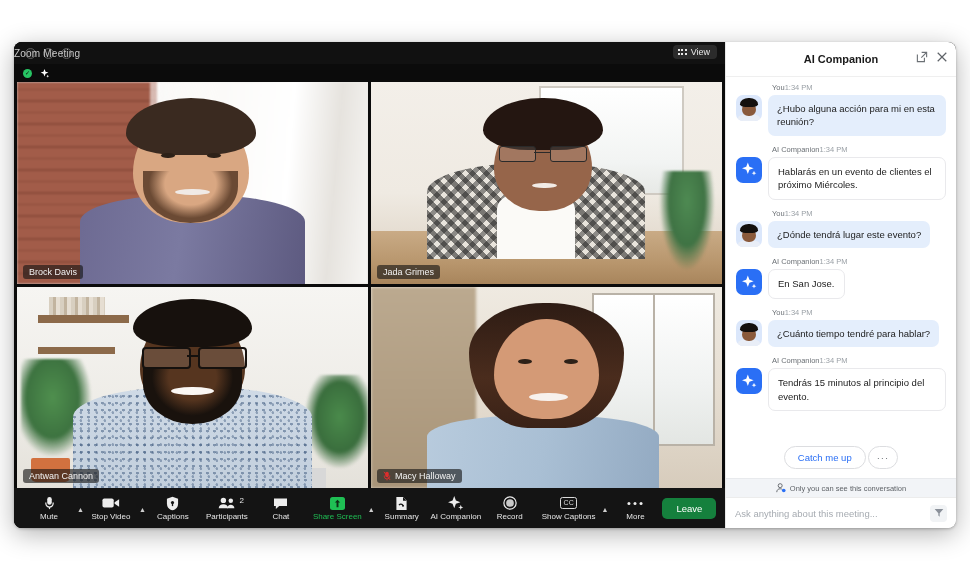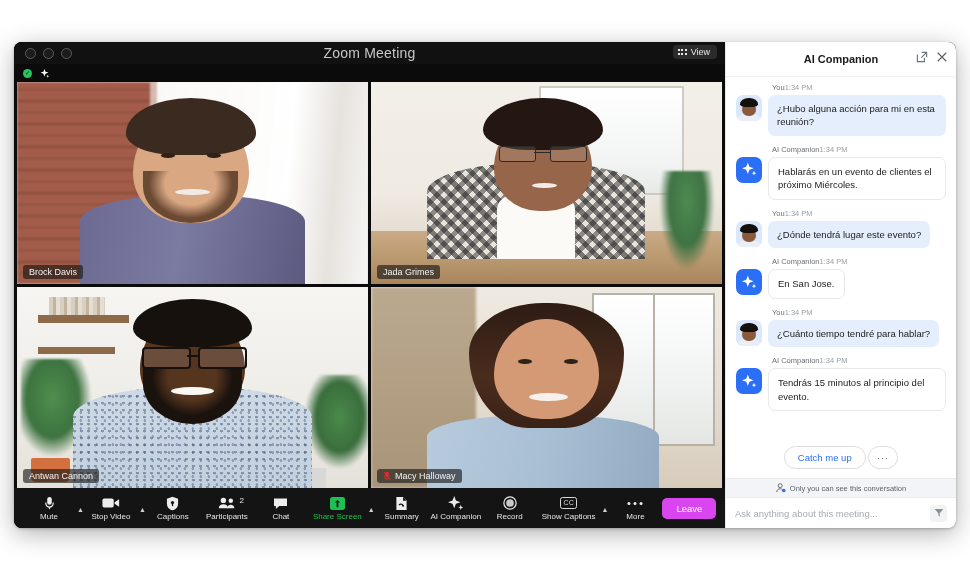--- a/index.html
+++ b/index.html
@@ -30,22 +30,22 @@
 
   
   .titlebar {
     position: relative; height: 22px; flex: 0 0 22px;
     display: flex; align-items: center;
     background: #111111;
   }
   .traffic { display: flex; gap: 7px; margin-left: 11px; }
   .dot { width: 9px; height: 9px; border-radius: 50%; border: 1px solid #5c5c5c; background: #1c1c1c; }
   .win-title {
-    position: absolute; left: 0; right: 0; text-align: center;
-    font-size: 14px; color: #c8c8c8; letter-spacing: .2px;
+    position: absolute; left: 0; right: 0; text-align: left;
+    font-size: 10px; color: #c8c8c8; letter-spacing: .2px;
     pointer-events: none;
   }
   .view-btn {
     position: absolute; right: 8px; top: 3px;
     display: flex; align-items: center; gap: 4px;
     background: #2b2b2b; border-radius: 4px;
     padding: 2px 7px 2px 5px;
     font-size: 9px; color: #e8e8e8;
   }
   .grid-ico { display: grid; grid-template-columns: repeat(3, 2px); grid-template-rows: repeat(2, 2px); gap: 1.2px; }
@@ -211,21 +211,21 @@
   .tb-item .label { line-height: 1; }
   .tb-item.green { color: #1fbf54; }
   .tb-ico { height: 15px; display:flex; align-items:center; justify-content:center; position:relative; }
   .tb-group { display: flex; align-items: flex-start; }
   .caret {
     color: #cfcfcf; font-size: 7px; margin-left: 1px; margin-top: 2px; align-self: center;
   }
   .pcount { position:absolute; right:-8px; top:0px; font-size:8px; color:#e6e6e6; }
   .leave {
     margin-left: auto; margin-right: 4px;
-    background: #d946ef; color: #fff;
+    background: #15803d; color: #fff;
     font-size: 9.5px; padding: 5px 14px; border-radius: 5px;
   }
   .share-box { width: 15px; height: 13px; background: #1fbf54; border-radius: 2.5px; display:flex; align-items:center; justify-content:center; }
   .cc-box { border: 1.3px solid #d9d9d9; border-radius: 2.5px; font-size: 7px; color: #d9d9d9; padding: .5px 2.5px; line-height: 1.25; letter-spacing:.2px; }
 
   
   .panel {
     width: 231px; height: 486px;
     background: #ffffff;
     display: flex; flex-direction: column;

